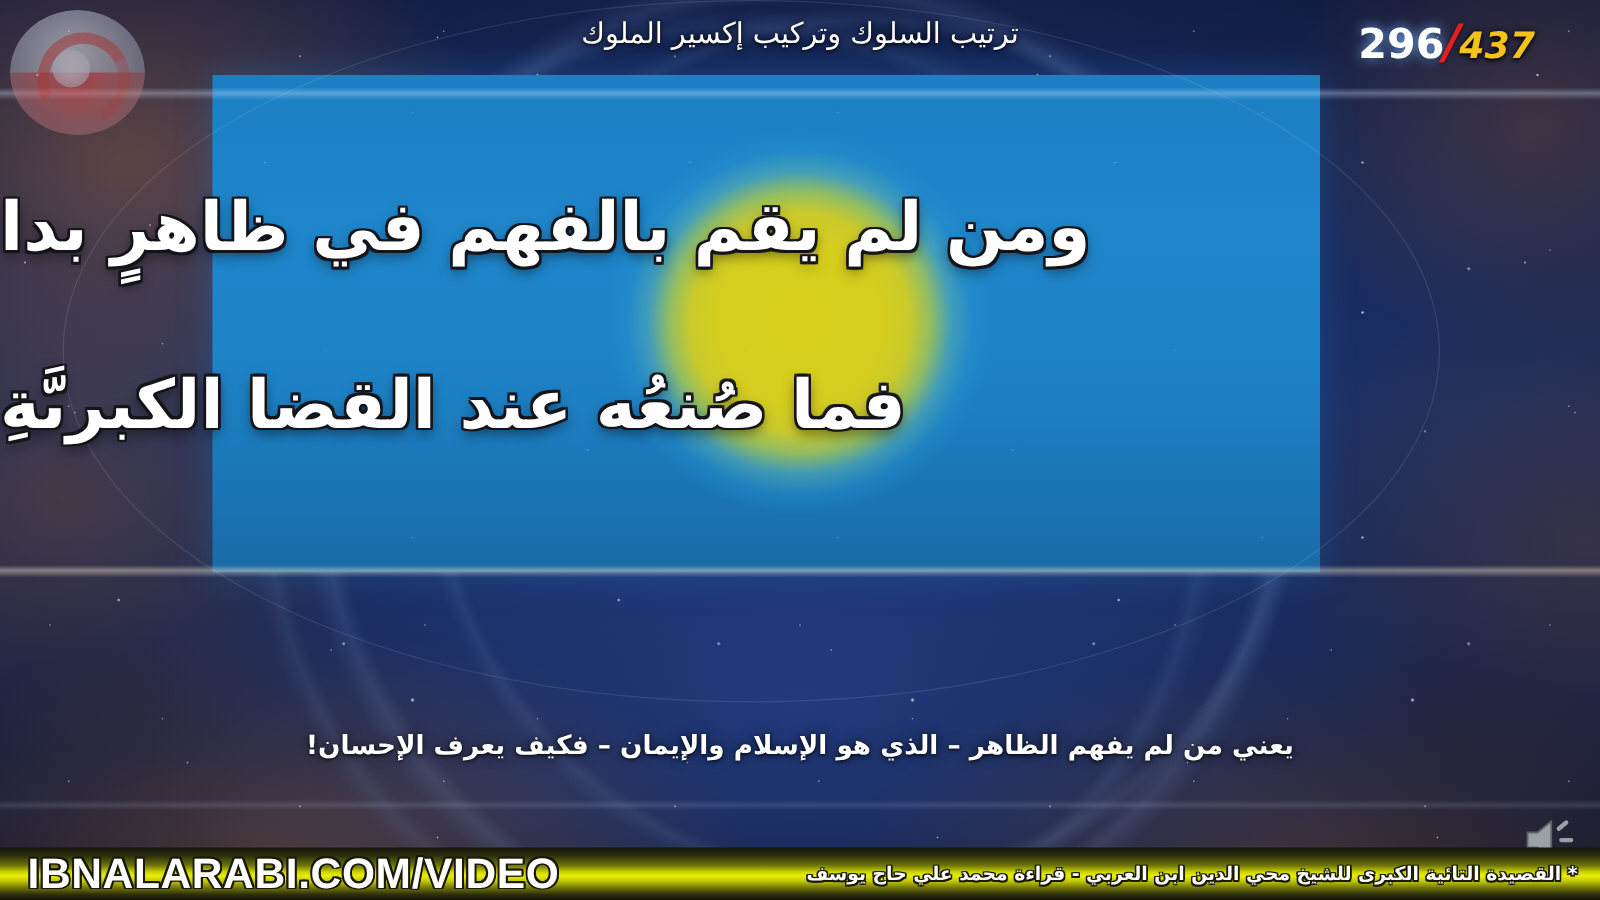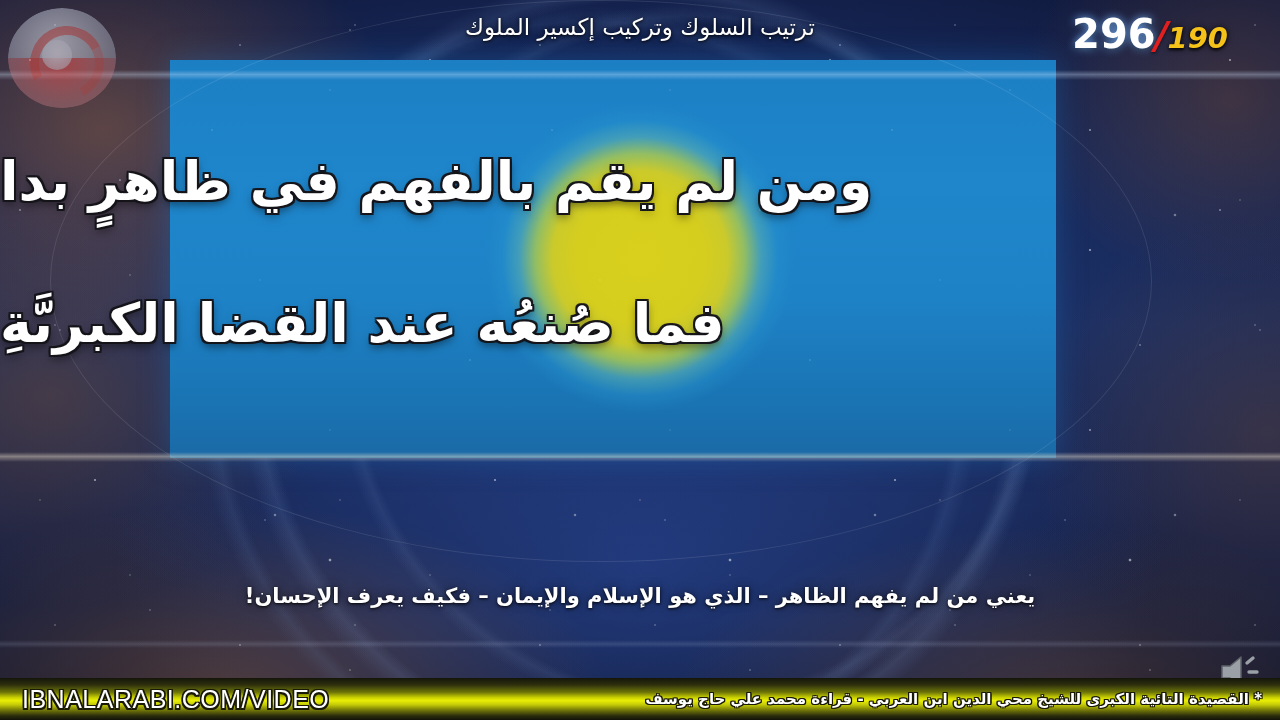--- a/index.html
+++ b/index.html
@@ -139,21 +139,21 @@
   }
   .counter {
     position: absolute; right: 52px; top: 14px;
     direction: ltr;
     font-family: "DejaVu Sans", sans-serif;
     font-weight: bold;
     white-space: nowrap;
     line-height: 1;
   }
   .counter .cur {
-    font-size: 40px;
+    font-size: 33px;
     color: #ffffff;
     text-shadow: 0 0 9px rgba(120,180,255,0.95), 0 2px 4px rgba(0,0,0,0.8);
     vertical-align: baseline;
   }
   .counter .sep {
     font-size: 38px;
     color: #e02020;
     font-style: italic;
     text-shadow: 0 1px 3px rgba(0,0,0,0.7);
     margin: 0 -1px;
@@ -245,22 +245,22 @@
     background: linear-gradient(180deg,
         #14150a 0%, #2d2f0d 16%, #6e7507 34%,
         #cdd400 47%, #e9ee07 54%, #c2c806 64%,
         #6a6e08 78%, #2b2d0c 90%, #121308 100%);
     display: flex;
     align-items: center;
     justify-content: space-between;
   }
   .site-url {
     font-family: "Liberation Sans", sans-serif;
-    font-weight: normal;
-    font-size: 25px;
+    font-weight: bold;
+    font-size: 34px;
     color: #ffffff;
     letter-spacing: 0.5px;
     margin-left: 22px;
     text-shadow:
        1.5px 0 0 #1a1a08, -1.5px 0 0 #1a1a08,
        0 1.5px 0 #1a1a08, 0 -1.5px 0 #1a1a08,
        1.5px 1.5px 0 #1a1a08, -1.5px 1.5px 0 #1a1a08,
        1.5px -1.5px 0 #1a1a08, -1.5px -1.5px 0 #1a1a08;
     white-space: nowrap;
   }
@@ -304,21 +304,21 @@
   <div class="logo">
     <div class="disc"></div>
     <div class="redhalf"></div>
     <div class="spiral"></div>
     <div class="spiral2"></div>
   </div>
 
   <div class="title">ترتيب السلوك وتركيب إكسير الملوك</div>
 
   <div class="counter">
-    <span class="cur">296</span><span class="sep">/</span><span class="tot">190</span>
+    <span class="cur">296</span><span class="sep">/</span><span class="tot">437</span>
   </div>
 
   <div class="verse verse-1">ومن لم يقم بالفهم في ظاهرٍ بدا</div>
   <div class="verse verse-2">فما صُنعُه عند القضا الكبرىَّةِ</div>
 
   <div class="explanation">يعني من لم يفهم الظاهر – الذي هو الإسلام والإيمان – فكيف يعرف الإحسان!</div>
 
   <div class="speaker">
     <svg width="46" height="40" viewBox="0 0 46 40" xmlns="http://www.w3.org/2000/svg">
       <path d="M4 14 H12 L23 5 V35 L12 26 H4 Z" fill="#9aa0a6" stroke="#5d6268" stroke-width="1.5" stroke-linejoin="round"></path>

